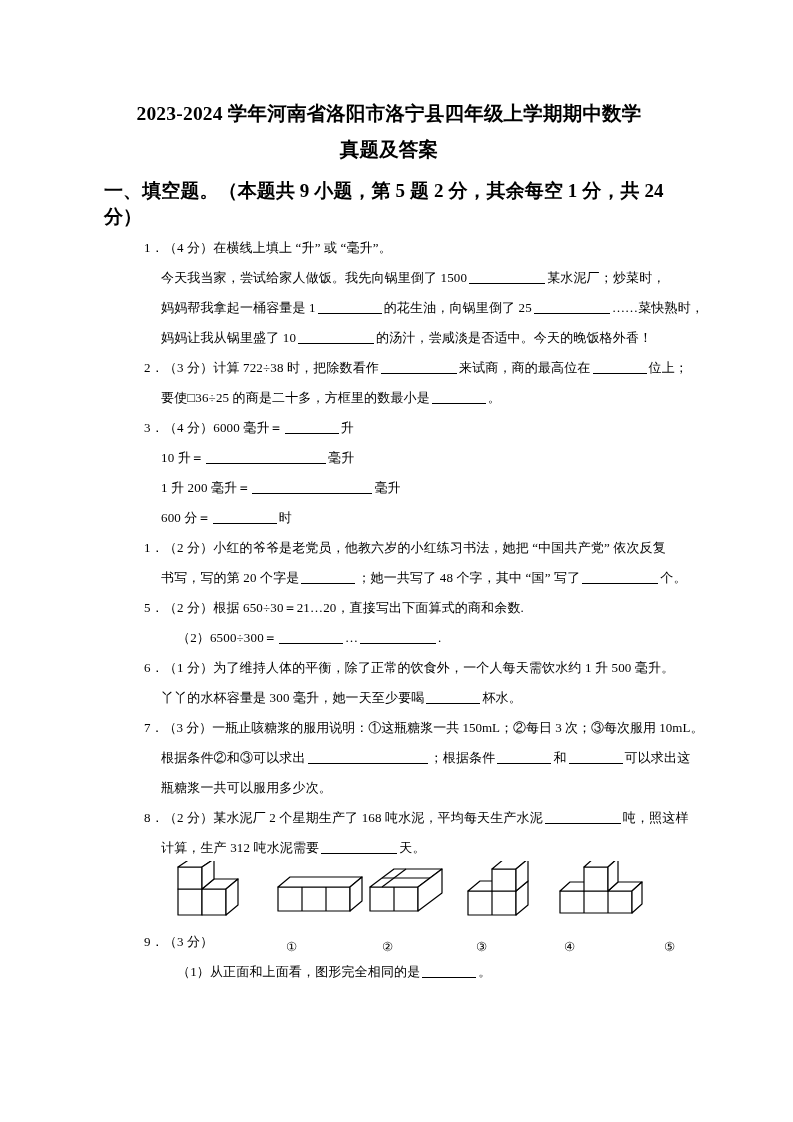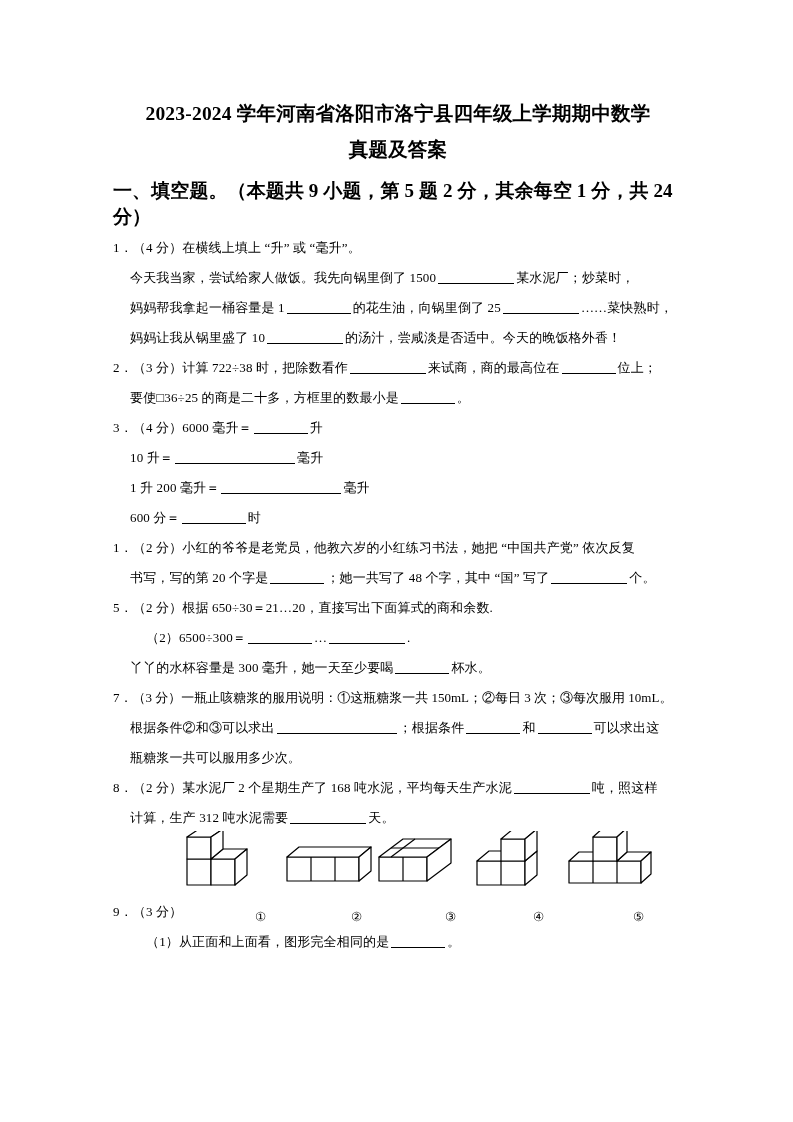--- a/index.html
+++ b/index.html
@@ -17,21 +17,21 @@
   .page {
     position: relative;
     width: 793px;
     height: 1122px;
     box-sizing: border-box;
     padding: 0;
     overflow: hidden;
   }
   .content {
     position: absolute;
-    left: 113px;
+    left: 104px;
     top: 96px;
     width: 570px;
   }
 
   
   .doc-title {
     font-size: 19.5px;
     font-weight: bold;
     text-align: center;
     line-height: 36px;
@@ -53,20 +53,21 @@
   
   .q {
     margin: 0;
     padding: 0;
   }
   .qline {
     font-size: 13px;
     line-height: 30px;
     white-space: nowrap;
     letter-spacing: 0.15px;
+    margin-left: 40px;
   }
   .qline.indent  { padding-left: 17px; }
   .qline.indent2 { padding-left: 33px; }
   .qline.tight   { letter-spacing: 0px; }
 
   
   .blank {
     display: inline-block;
     border-bottom: 1px solid #000;
     height: 13px;
@@ -139,20 +140,21 @@
       <div class="qline">1．（2 分）小红的爷爷是老党员，他教六岁的小红练习书法，她把 “中国共产党” 依次反复</div>
       <div class="qline indent"><span>书写，写的第 20 个字是</span><span class="blank b-s"></span><span>；她一共写了 48 个字，其中 “国” 写了</span><span class="blank b-l"></span><span>个。</span></div>
     </div>
 
     <div class="q">
       <div class="qline">5．（2 分）根据 650÷30＝21…20，直接写出下面算式的商和余数.</div>
       <div class="qline indent2"><span>（2）6500÷300＝</span><span class="blank b-m"></span><span>…</span><span class="blank b-l"></span><span>.</span></div>
     </div>
 
     <div class="q">
+      <div class="qline">6．（1 分）为了维持人体的平衡，除了正常的饮食外，一个人每天需饮水约 1 升 500 毫升。</div>
       <div class="qline indent"><span>丫丫的水杯容量是 300 毫升，她一天至少要喝</span><span class="blank b-s"></span><span>杯水。</span></div>
     </div>
 
     <div class="q">
       <div class="qline tight"><span>7．（3 分）一瓶止咳糖浆的服用说明：①这瓶糖浆一共 150</span><span class="mlit">mL</span><span>；②每日 3 次；③每次服用 10</span><span class="mlit">mL</span><span>。</span></div>
       <div class="qline indent"><span>根据条件②和③可以求出</span><span class="blank b-xl"></span><span>；根据条件</span><span class="blank b-s"></span><span>和</span><span class="blank b-s"></span><span>可以求出这</span></div>
       <div class="qline indent">瓶糖浆一共可以服用多少次。</div>
     </div>
 
     <div class="q">

